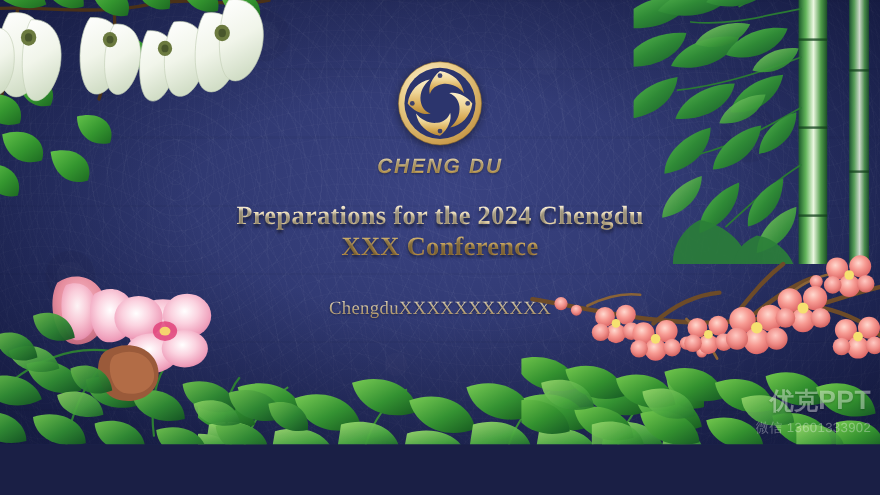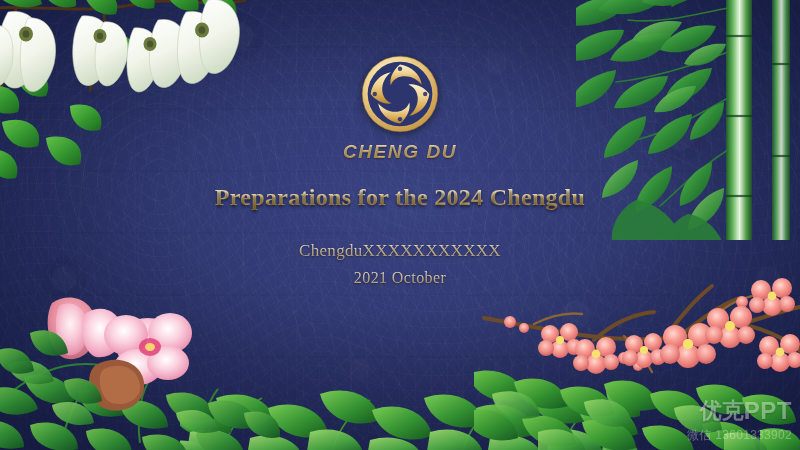--- a/index.html
+++ b/index.html
@@ -1,18 +1,18 @@
 <!DOCTYPE html>
 <html><head>
 <meta charset="utf-8">
 <style>
   html,body{margin:0;padding:0;background:#1a1f45;}
   *{box-sizing:border-box;}
   .slide{
-    position:relative;width:800px;height:450px;overflow:hidden;
+    position:relative;width:800px;height:404px;overflow:hidden;
     font-family:"Liberation Serif", serif;
     background:
       radial-gradient(ellipse 620px 380px at 50% 44%, #3a4382 0%, #2f3870 40%, #252e62 70%, #1d2553 100%);
   }
   
   .pattern{position:absolute;inset:0;pointer-events:none;opacity:.50;}
   .pattern.p1{
     background-image:
       radial-gradient(circle at 12% 18%, rgba(255,255,255,.055) 0 9px, transparent 10px),
       radial-gradient(circle at 12% 18%, rgba(0,0,0,.10) 11px 17px, transparent 18px),
@@ -146,24 +146,24 @@
             <circle cx="20" cy="50" r="2.6"></circle>
         </g>
         <circle cx="50" cy="50" r="45" fill="none" stroke="#8f6a28" stroke-width="1" opacity=".6"></circle>
       </svg>
       <div class="brand">CHENG DU</div>
     </div>
 
 
     <div class="title">
       <span class="line">Preparations for the 2024 Chengdu</span>
+      <span class="line">XXX Conference</span>
     </div>
 
     <div class="org">ChengduXXXXXXXXXXX</div>
-    <div class="date">2021 October</div>
   </div>
 
   <svg class="deco d-tl" viewBox="0 0 260 200">
     <defs>
       <linearGradient id="lf1" x1="0" y1="0" x2="1" y2="1">
         <stop offset="0%" stop-color="#63c24a"></stop>
           <stop offset="55%" stop-color="#34962f"></stop>
           <stop offset="100%" stop-color="#1d6a22"></stop>
       </linearGradient>
       <linearGradient id="pet1" x1="0" y1="0" x2="0.3" y2="1">

